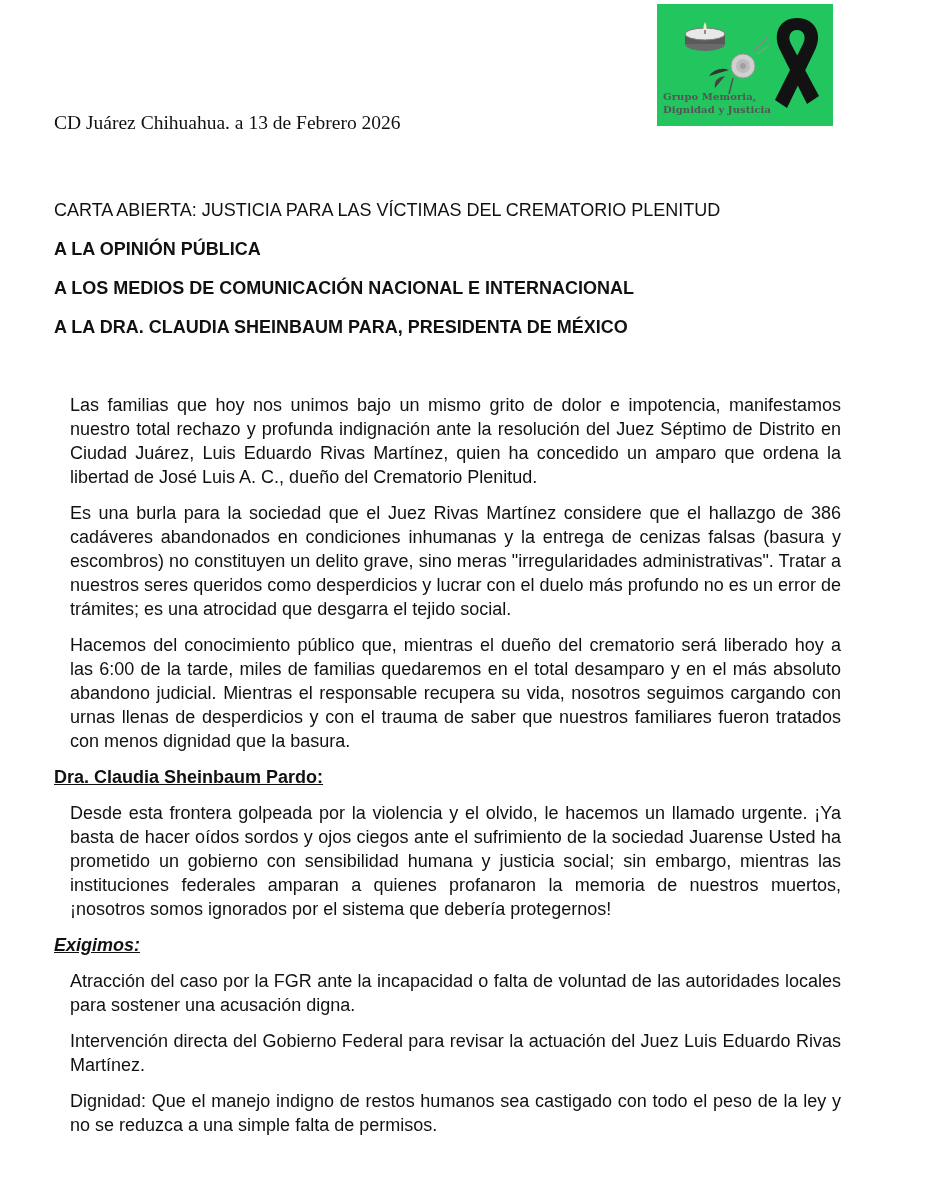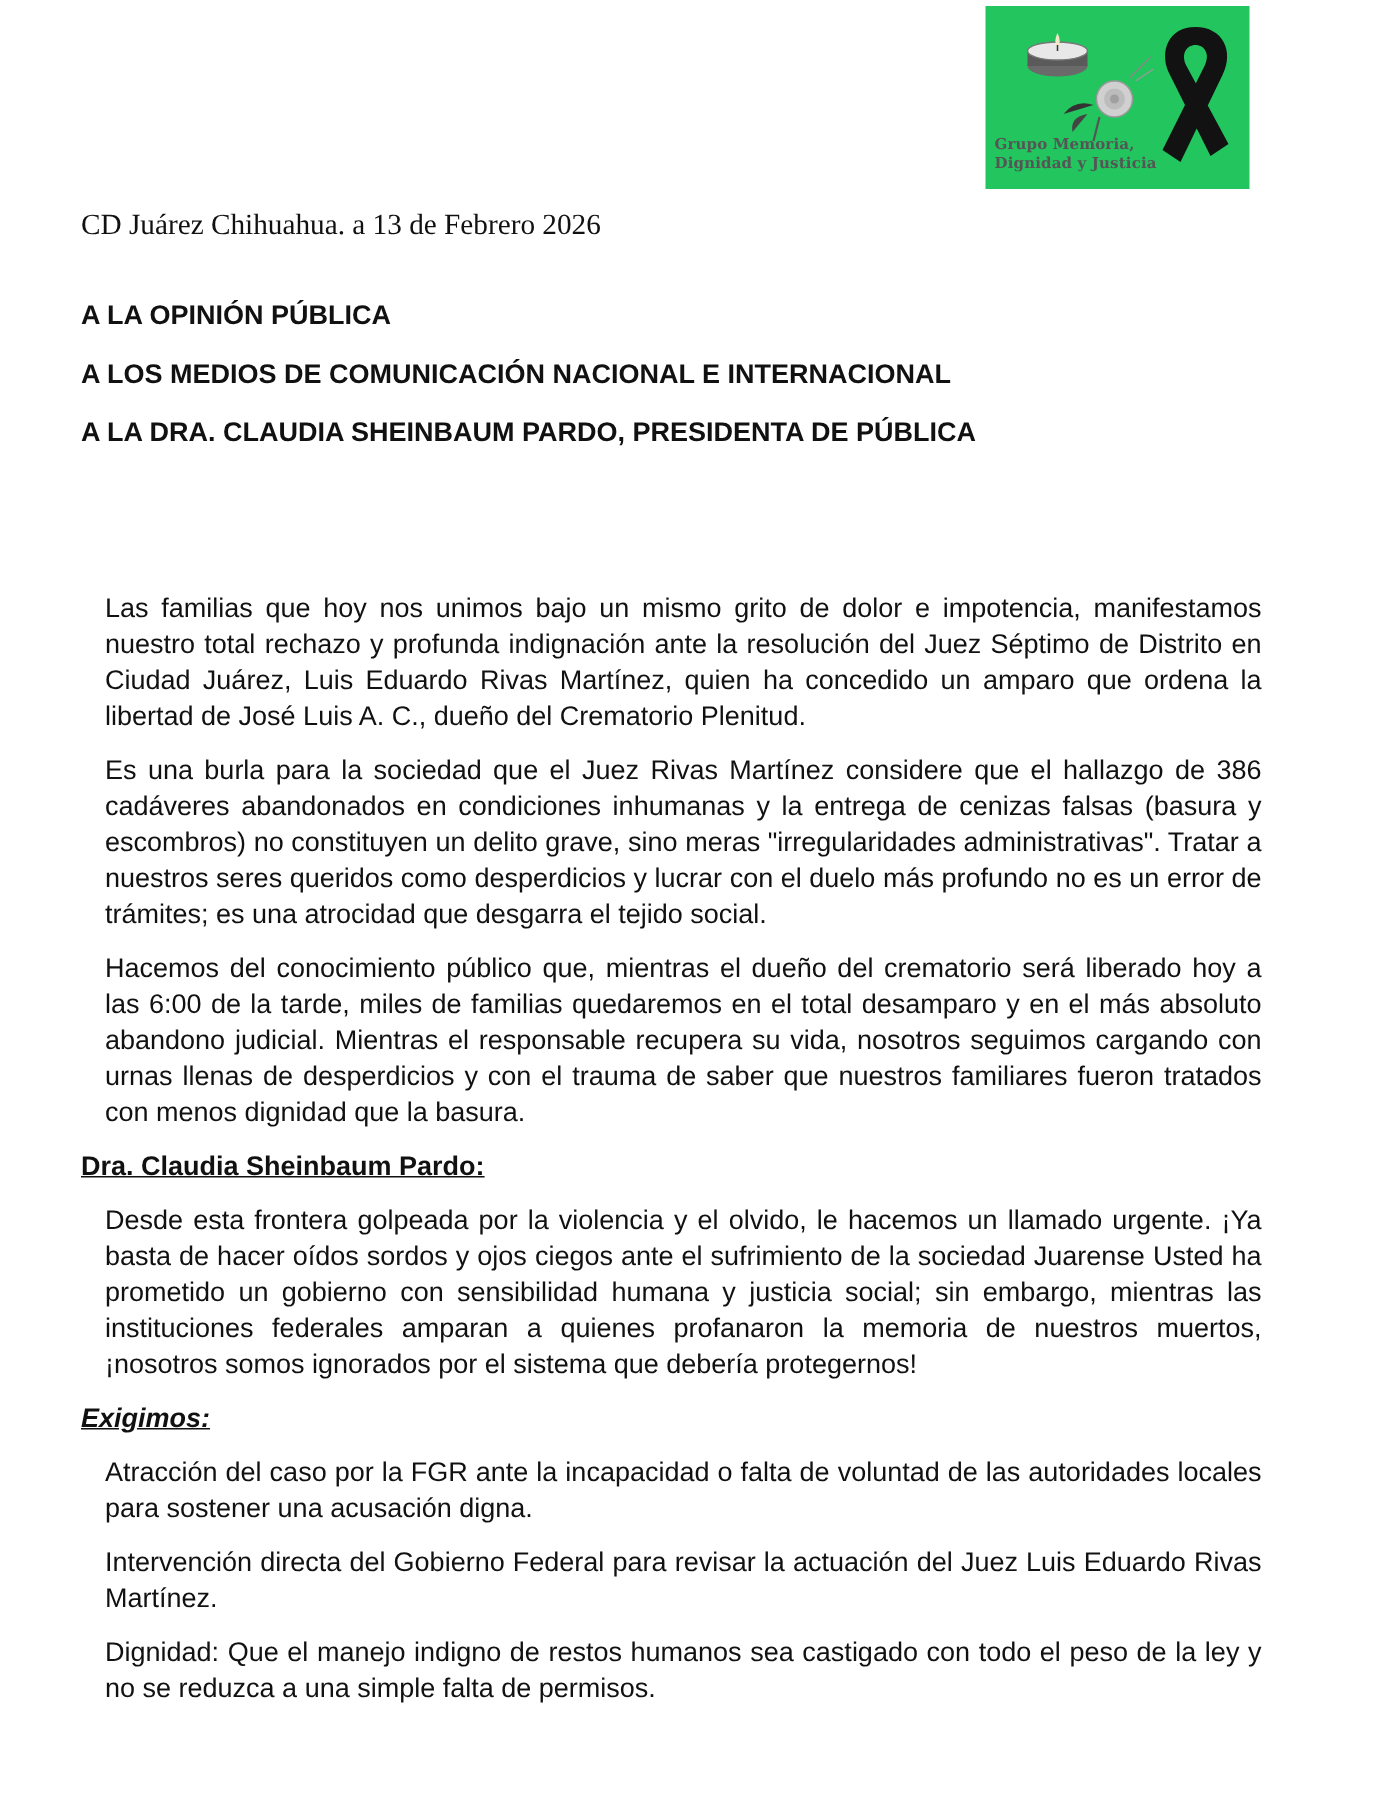--- a/index.html
+++ b/index.html
@@ -13,21 +13,21 @@
       background: #22c55e;
     }
     .logo svg { position: absolute; left: 0; top: 0; }
     .logo-text {
       position: absolute; left: 6px; top: 86px; width: 140px;
       font-family: "DejaVu Serif", serif; font-weight: bold; font-size: 10px;
       line-height: 13px; color: #555555; letter-spacing: 0.1px;
     }
     .dateline {
       position: absolute; left: 54px; top: 112px;
-      font-family: "Liberation Serif", serif; font-size: 19.5px; color: #111; margin-top: 28px;
+      font-family: "Liberation Serif", serif; font-size: 19.5px; color: #111;
     }
     .heading-block { position: absolute; left: 54px; top: 199px; width: 800px; }
     .h-line { font-size: 18px; line-height: 22px; height: 39px; white-space: nowrap; }
     .h-line.bold { font-weight: bold; }
     .body-block {
       position: absolute; left: 54px; top: 393px; width: 787px;
       font-size: 18px; line-height: 24px;
     }
     .para { margin: 0 0 12px 16px; text-align: justify; }
     .para.last-tight { margin-bottom: 8px; }
@@ -67,23 +67,24 @@
   </svg>
   <div class="logo-text">
     <div>Grupo Memoria,</div>
     <div>Dignidad y Justicia</div>
   </div>
 </div>
 
 <div class="dateline">CD Juárez Chihuahua. a 13 de Febrero 2026</div>
 
 <div class="heading-block">
+  <div class="h-line">CARTA ABIERTA: JUSTICIA PARA LAS VÍCTIMAS DEL CREMATORIO PLENITUD</div>
   <div class="h-line bold">A LA OPINIÓN PÚBLICA</div>
   <div class="h-line bold">A LOS MEDIOS DE COMUNICACIÓN NACIONAL E INTERNACIONAL</div>
-  <div class="h-line bold">A LA DRA. CLAUDIA SHEINBAUM PARDO, PRESIDENTA DE PÚBLICA</div>
+  <div class="h-line bold">A LA DRA. CLAUDIA SHEINBAUM PARA, PRESIDENTA DE MÉXICO</div>
 </div>
 
 <div class="body-block">
   <p class="para">Las familias que hoy nos unimos bajo un mismo grito de dolor e impotencia, manifestamos nuestro total rechazo y profunda indignación ante la resolución del Juez Séptimo de Distrito en Ciudad Juárez, Luis Eduardo Rivas Martínez, quien ha concedido un amparo que ordena la libertad de José Luis A. C., dueño del Crematorio Plenitud.</p>
   <p class="para">Es una burla para la sociedad que el Juez Rivas Martínez considere que el hallazgo de 386 cadáveres abandonados en condiciones inhumanas y la entrega de cenizas falsas (basura y escombros) no constituyen un delito grave, sino meras "irregularidades administrativas". Tratar a nuestros seres queridos como desperdicios y lucrar con el duelo más profundo no es un error de trámites; es una atrocidad que desgarra el tejido social.</p>
   <p class="para last-tight">Hacemos del conocimiento público que, mientras el dueño del crematorio será liberado hoy a las 6:00 de la tarde, miles de familias quedaremos en el total desamparo y en el más absoluto abandono judicial. Mientras el responsable recupera su vida, nosotros seguimos cargando con urnas llenas de desperdicios y con el trauma de saber que nuestros familiares fueron tratados con menos dignidad que la basura.</p>
   <p class="sub-heading">Dra. Claudia Sheinbaum Pardo:</p>
   <p class="para">Desde esta frontera golpeada por la violencia y el olvido, le hacemos un llamado urgente. ¡Ya basta de hacer oídos sordos y ojos ciegos ante el sufrimiento de la sociedad Juarense Usted ha prometido un gobierno con sensibilidad humana y justicia social; sin embargo, mientras las instituciones federales amparan a quienes profanaron la memoria de nuestros muertos, ¡nosotros somos ignorados por el sistema que debería protegernos!</p>
   <p class="sub-heading italic">Exigimos:</p>
   <p class="para">Atracción del caso por la FGR ante la incapacidad o falta de voluntad de las autoridades locales para sostener una acusación digna.</p>

